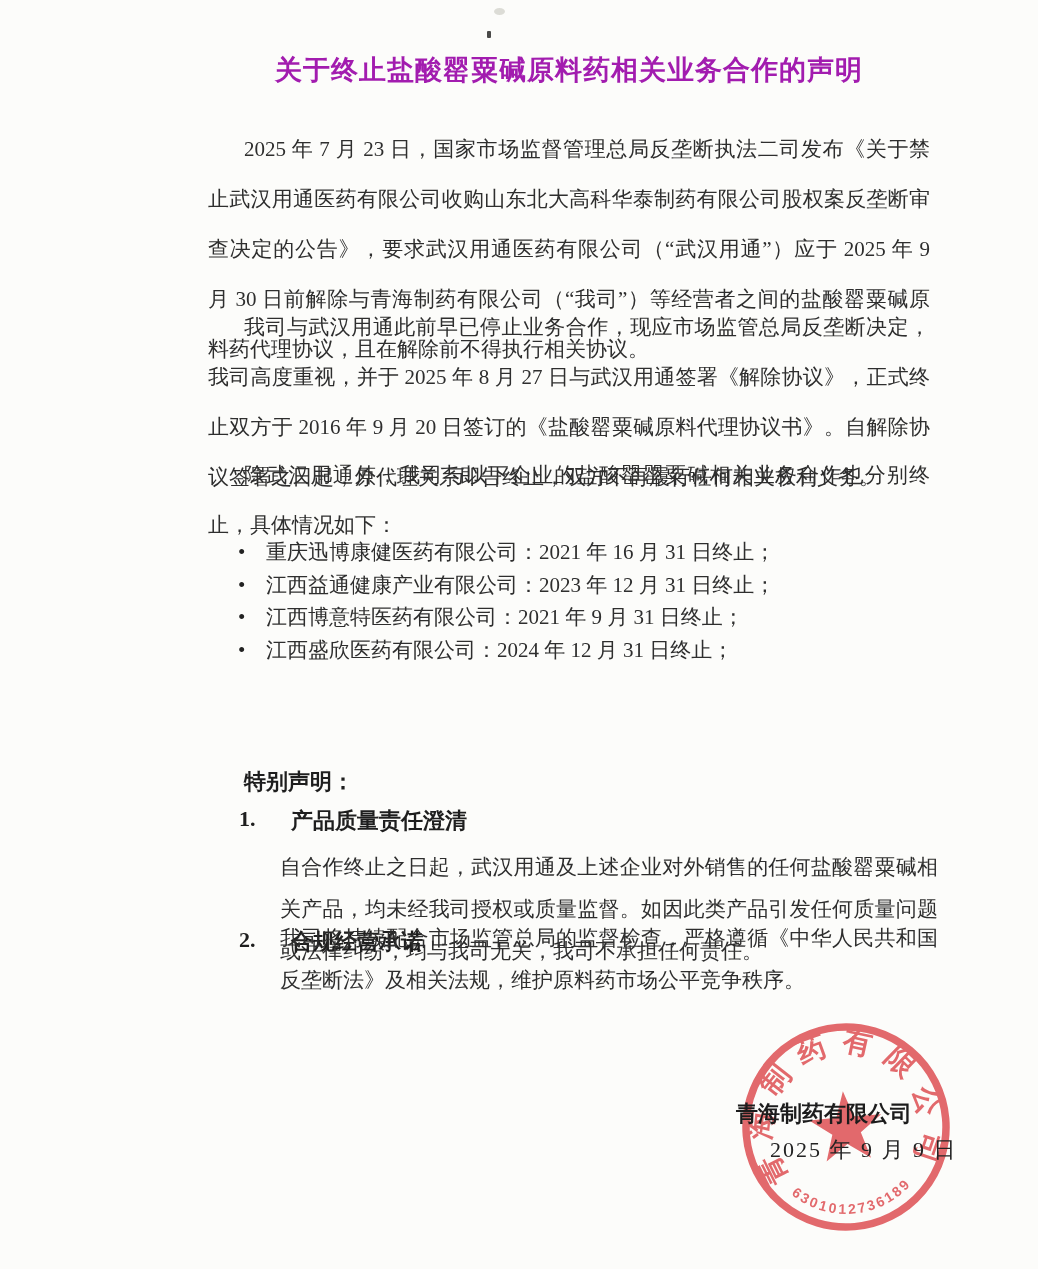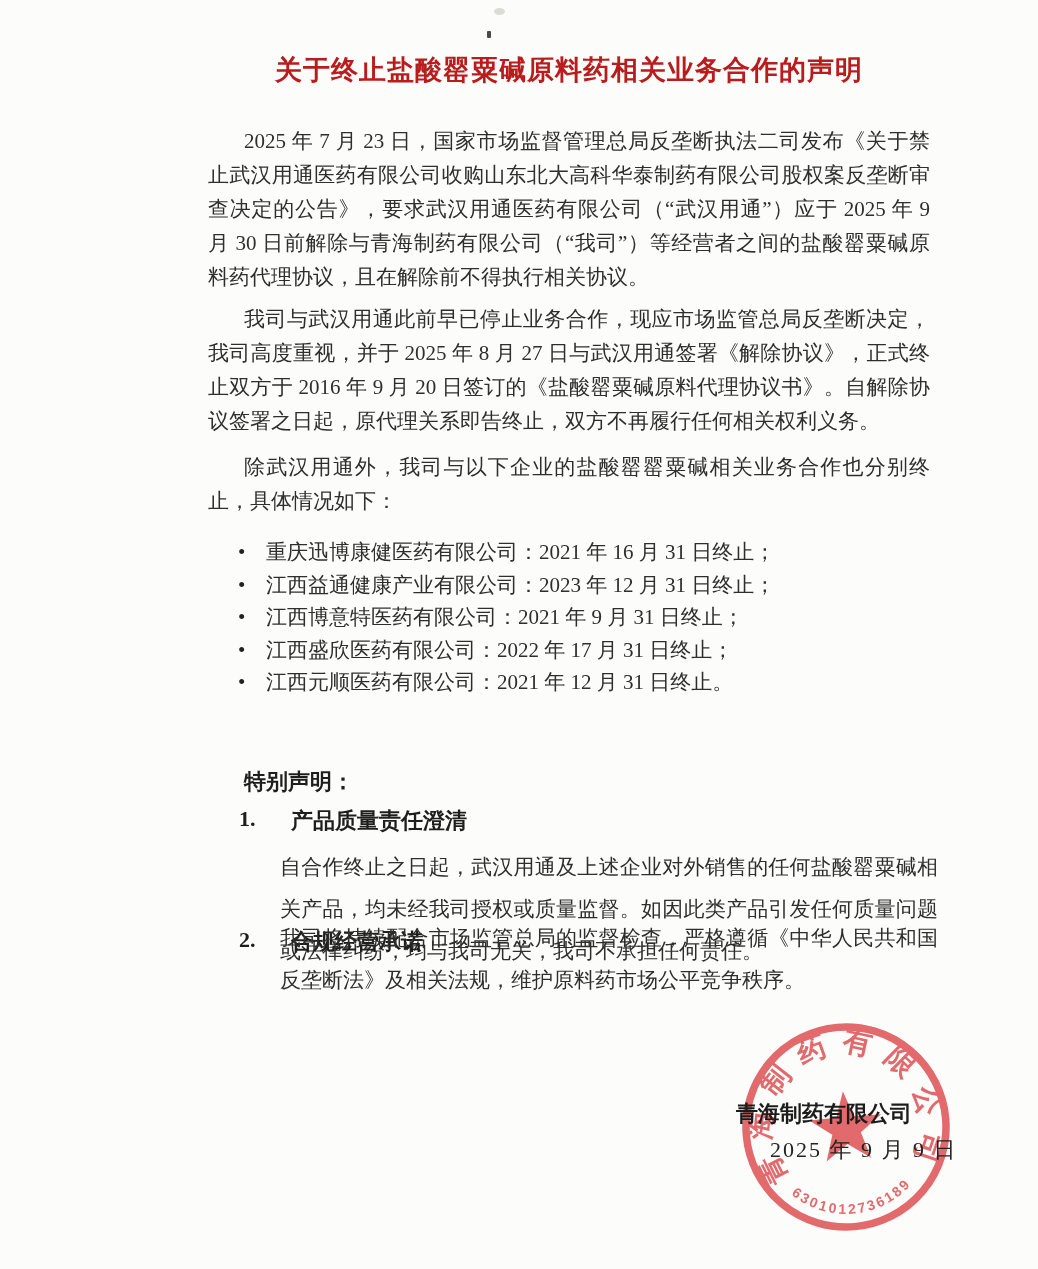--- a/index.html
+++ b/index.html
@@ -8,25 +8,25 @@
     width:1038px;height:1269px;
     margin:0 auto;
     background:#fcfcfa;
     overflow:hidden;
     font-family:"Liberation Serif","DejaVu Serif",serif;
     color:#2b2b2b;
   }
   .title{
     position:absolute;left:208px;top:52px;width:722px;
     margin:0;text-align:center;
-    font-size:27px;font-weight:700;letter-spacing:1px;color:#b91c1c;
+    font-size:27px;font-weight:700;letter-spacing:1px;color:#a21caf;
   }
   .para{
     position:absolute;left:208px;width:722px;margin:0;
-    font-size:21px;line-height:34px;text-align:justify;text-indent:36px;
+    font-size:21px;line-height:50px;text-align:justify;text-indent:36px;
     color:#2e2e2e;
   }
   .p1{top:124px;}
   .p2{top:302px;}
   .p3{top:450px;}
   .bullets{
     position:absolute;left:236px;top:536px;width:694px;
     margin:0;padding:0;list-style:none;
     font-size:21px;line-height:32.5px;color:#2e2e2e;
   }
@@ -83,22 +83,21 @@
   <h1 class="title">关于终止盐酸罂粟碱原料药相关业务合作的声明</h1>
 
   <p class="para p1">2025 年 7 月 23 日，国家市场监督管理总局反垄断执法二司发布《关于禁止武汉用通医药有限公司收购山东北大高科华泰制药有限公司股权案反垄断审查决定的公告》，要求武汉用通医药有限公司（“武汉用通”）应于 2025 年 9 月 30 日前解除与青海制药有限公司（“我司”）等经营者之间的盐酸罂粟碱原料药代理协议，且在解除前不得执行相关协议。</p>
   <p class="para p2">我司与武汉用通此前早已停止业务合作，现应市场监管总局反垄断决定，我司高度重视，并于 2025 年 8 月 27 日与武汉用通签署《解除协议》，正式终止双方于 2016 年 9 月 20 日签订的《盐酸罂粟碱原料代理协议书》。自解除协议签署之日起，原代理关系即告终止，双方不再履行任何相关权利义务。</p>
   <p class="para p3">除武汉用通外，我司与以下企业的盐酸罂罂粟碱相关业务合作也分别终止，具体情况如下：</p>
 
   <ul class="bullets">
     <li>重庆迅博康健医药有限公司：2021 年 16 月 31 日终止；</li>
     <li>江西益通健康产业有限公司：2023 年 12 月 31 日终止；</li>
     <li>江西博意特医药有限公司：2021 年 9 月 31 日终止；</li>
-    <li>江西盛欣医药有限公司：2022 年 17 月 31 日终止；</li>
-    <li>江西元顺医药有限公司：2021 年 12 月 31 日终止。</li>
+    <li>江西盛欣医药有限公司：2024 年 12 月 31 日终止；</li>
   </ul>
 
   <p class="special">特别声明：</p>
 
   <p class="item-head ih1">
     <span class="num">1.</span>
     <span>产品质量责任澄清</span>
   </p>
   <p class="item-body ib1">自合作终止之日起，武汉用通及上述企业对外销售的任何盐酸罂粟碱相关产品，均未经我司授权或质量监督。如因此类产品引发任何质量问题或法律纠纷，均与我司无关，我司不承担任何责任。</p>
 

